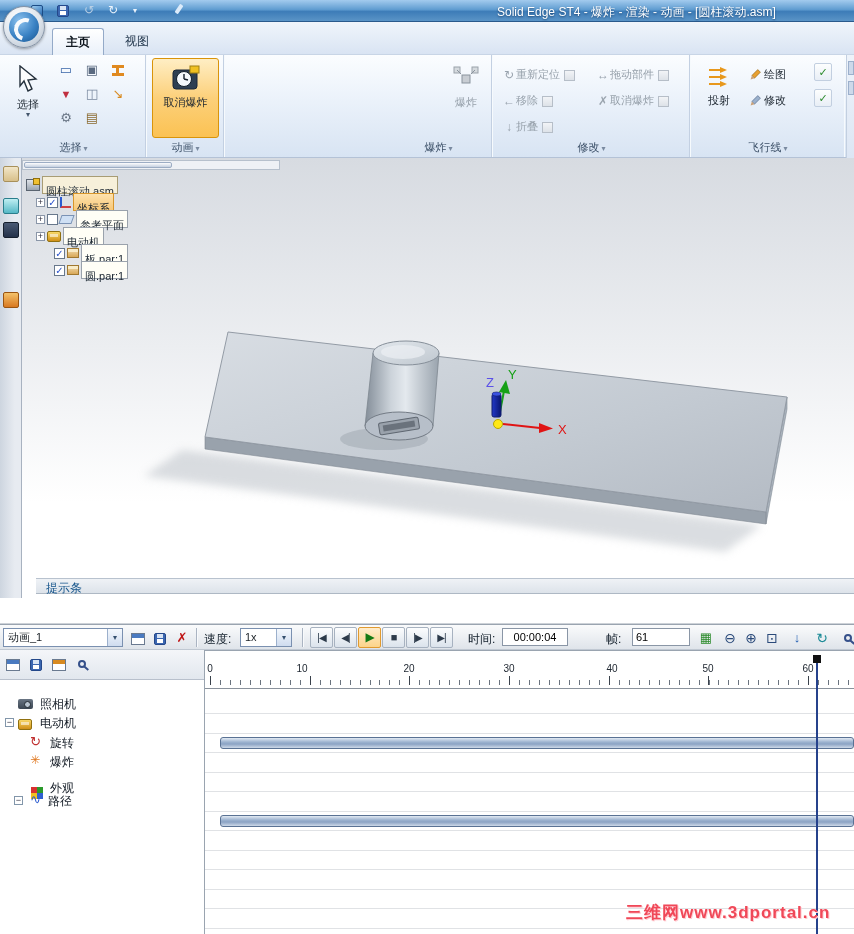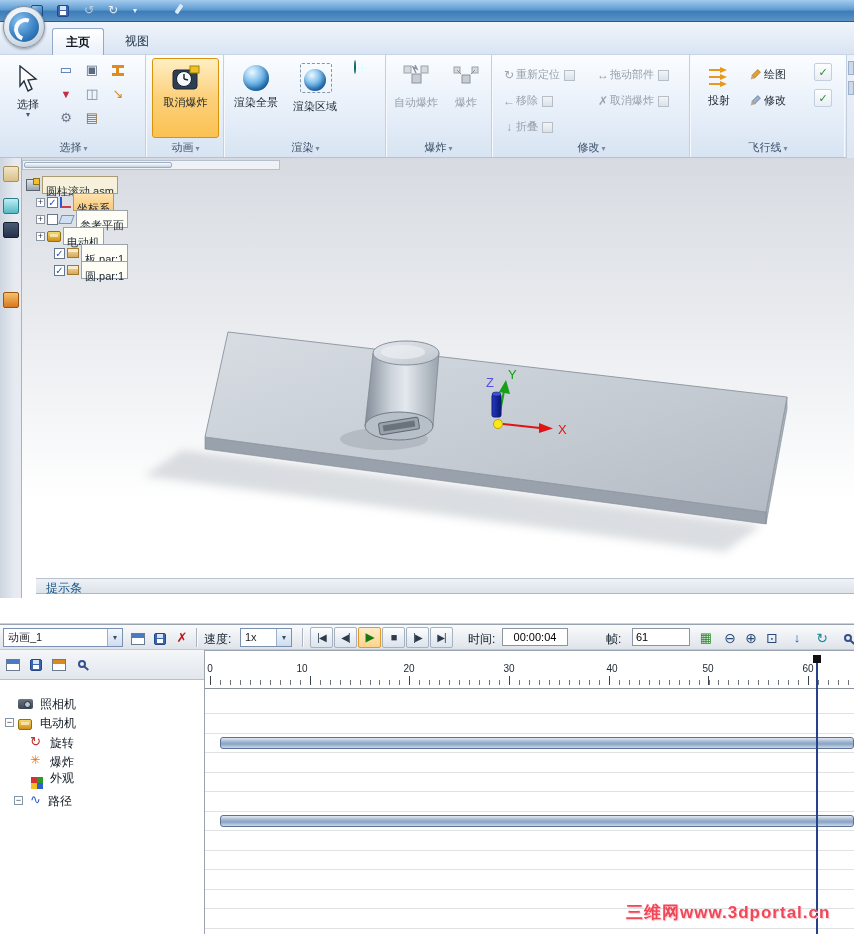--- a/index.html
+++ b/index.html
@@ -119,20 +119,21 @@
 
 <div class="window">
 
   <div class="abs titlebar">
     <div class="abs qbtn" style="left:28px"><span class="appmini"></span></div>
     <div class="abs qbtn" style="left:54px"><span class="disk"></span></div>
     <div class="abs qbtn dis" style="left:80px">↺</div>
     <div class="abs qbtn" style="left:104px">↻</div>
     <div class="abs qbtn" style="left:126px;font-size:8px">▾</div>
     <div class="abs qbtn" style="left:170px"><span class="pin"></span></div>
+    <div class="abs title-text" style="left:497px">Solid Edge ST4 - 爆炸 - 渲染 - 动画 - [圆柱滚动.asm]</div>
   </div>
 
   <div class="abs appbtn">
     <div class="appbtn-inner"></div>
   </div>
 
   <div class="abs tabrow" style="left:0;top:22px;width:854px;height:33px">
     <div class="abs tab active" style="left:52px"><span>主页</span></div>
     <div class="abs tab" style="left:112px"><span>视图</span></div>
   </div>
@@ -165,44 +166,22 @@
           <rect x="18" y="1" width="9" height="7" fill="#f0c020" stroke="#a08010"></rect>
           <circle cx="12" cy="14" r="7.5" fill="#f4f8fc" stroke="#14202c"></circle>
           <line x1="12" y1="14" x2="12" y2="9" stroke="#14202c" stroke-width="1.4"></line>
           <line x1="12" y1="14" x2="16" y2="15" stroke="#14202c" stroke-width="1.4"></line>
         </svg>
         <span class="cap cap-cn">取消爆炸</span>
       </div>
       <div class="grp-label"><span>动画</span><span class="dd">▾</span></div>
     </div>
 
-    <div class="abs grp" style="left:226px;width:160px">
-      <div class="abs bigbtn" style="left:2px;top:3px;width:56px;height:80px">
-        <span class="sphere"></span>
-        <span class="cap cap-cn">渲染全景</span>
-      </div>
-      <div class="abs bigbtn" style="left:60px;top:3px;width:58px;height:80px">
-        <span class="dashbox" style="left:13px;top:4px"></span>
-        <span class="sphere small" style="margin-top:4px"></span>
-        <span class="cap cap-cn" style="margin-top:9px">渲染区域</span>
-      </div>
-      <div class="abs" style="left:128px;top:6px"><span class="globe"></span></div>
-      <div class="grp-label"><span>渲染</span><span class="dd">▾</span></div>
-    </div>
 
     <div class="abs grp" style="left:386px;width:106px">
-      <div class="abs bigbtn dis" style="left:4px;top:3px;width:52px;height:80px">
-        <svg width="26" height="26" viewBox="0 0 26 26">
-          <rect x="9" y="9" width="9" height="9" fill="#c8cdd3" stroke="#8a939d"></rect>
-          <rect x="1" y="1" width="7" height="7" fill="#d5dade" stroke="#9aa2aa"></rect>
-          <rect x="18" y="1" width="7" height="7" fill="#d5dade" stroke="#9aa2aa"></rect>
-          <polyline points="13,8 10,2 14,4 12,0" fill="none" stroke="#8a939d" stroke-width="1.4"></polyline>
-        </svg>
-        <span class="cap cap-cn">自动爆炸</span>
-      </div>
       <div class="abs bigbtn dis" style="left:58px;top:3px;width:44px;height:80px">
         <svg width="26" height="26" viewBox="0 0 26 26">
           <rect x="9" y="10" width="8" height="8" fill="#c8cdd3" stroke="#8a939d"></rect>
           <rect x="1" y="2" width="6" height="6" fill="#d5dade" stroke="#9aa2aa"></rect>
           <rect x="19" y="2" width="6" height="6" fill="#d5dade" stroke="#9aa2aa"></rect>
           <line x1="8" y1="9" x2="4" y2="5" stroke="#8a939d"></line>
           <line x1="18" y1="9" x2="22" y2="5" stroke="#8a939d"></line>
         </svg>
         <span class="cap">爆炸</span>
       </div>
@@ -414,21 +393,21 @@
       <span class="abs tl-lbl" style="left:40px">电动机</span>
     </div>
     <div class="tl-row" style="top:83px">
       <span class="abs" style="left:30px;top:1px;color:#c03030;font-size:13px">↻</span>
       <span class="abs tl-lbl" style="left:50px">旋转</span>
     </div>
     <div class="tl-row" style="top:102px">
       <span class="abs" style="left:30px;top:1px;color:#e07820;font-size:12px">✳</span>
       <span class="abs tl-lbl" style="left:50px">爆炸</span>
     </div>
-    <div class="tl-row" style="top:118px">
+    <div class="tl-row" style="top:128px">
       <span class="abs" style="left:31px;top:4px"><span class="quad"></span></span>
       <span class="abs tl-lbl" style="left:50px">外观</span>
     </div>
     <div class="tl-row" style="top:141px">
       <span class="texp" style="left:14px">−</span>
       <span class="abs" style="left:30px;top:1px;color:#2a5ad0;font-size:13px">∿</span>
       <span class="abs tl-lbl" style="left:48px">路径</span>
     </div>
   </div>
 

